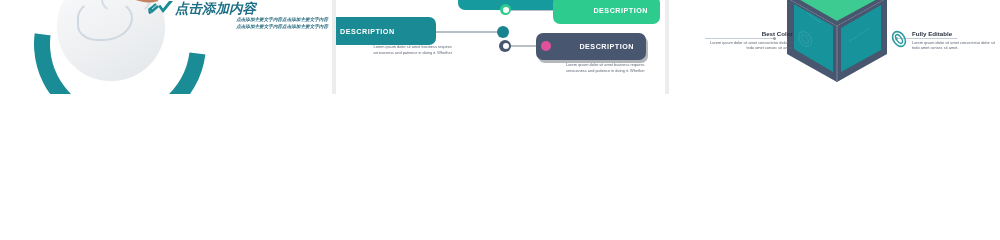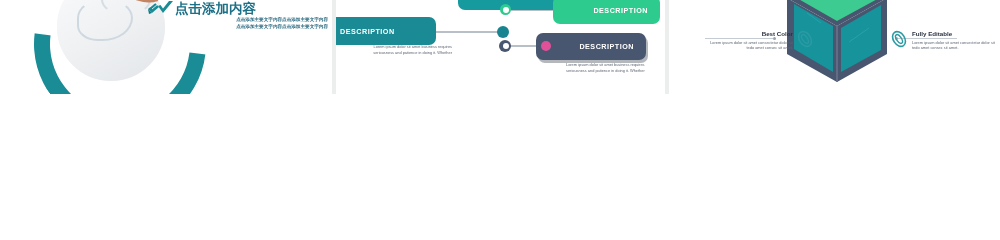--- a/index.html
+++ b/index.html
@@ -3,21 +3,21 @@
 <meta charset="utf-8">
 <style>
   html,body{margin:0;padding:0;}
   body{
     width:1000px;height:94px;overflow:hidden;
     background:#ffffff;
     font-family:"Liberation Sans","DejaVu Sans",sans-serif;
   }
   .gallery{position:relative;width:1000px;height:94px;display:flex;}
   .slide{position:relative;height:94px;overflow:hidden;background:#ffffff;flex:0 0 auto;}
-  .s1{width:332px;}
+  .s1{width:332px;font-style:italic;}
   .divider{flex:0 0 4px;height:94px;background:#eceded;}
   .s2{width:329px;}
   .s3{width:332px;}
 
   
   .ring{
     position:absolute;left:34px;top:-42px;width:140px;height:140px;border-radius:50%;
     border:16px solid #1a8c96;
     border-top-color:transparent;border-right-color:transparent;
     transform:rotate(-38deg);

